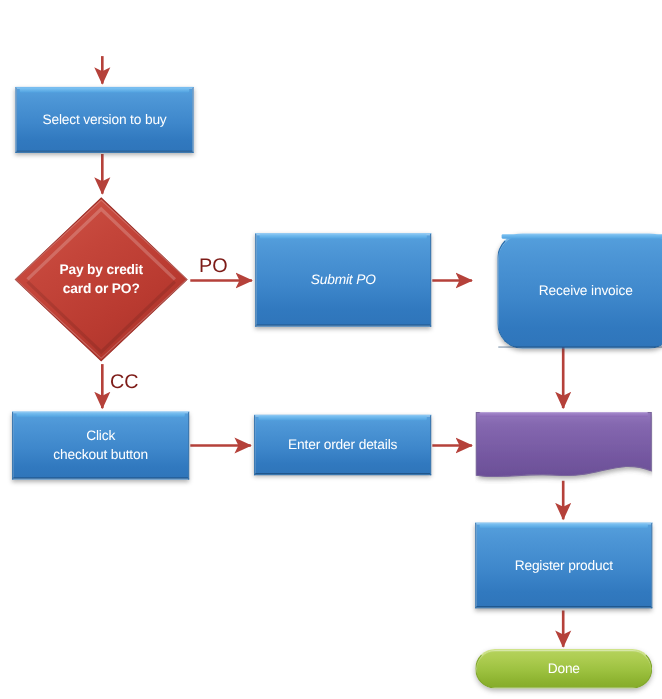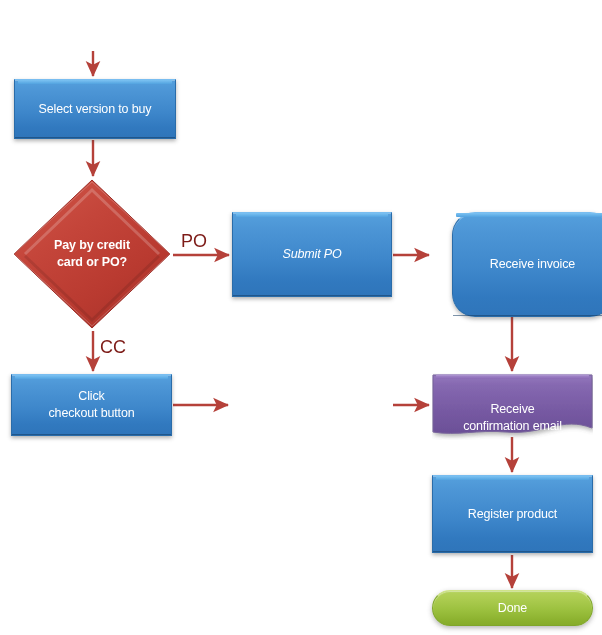--- a/index.html
+++ b/index.html
@@ -215,40 +215,41 @@
 
   <div class="node proc" style="left:452px; top:212px; width:161px; height:105px;border-radius:23px;">
     <span>Receive invoice</span>
   </div>
 
   <div class="node proc" style="left:11px; top:374px; width:161px; height:62px;">
     <span>Click
 checkout button</span>
   </div>
 
+  <div class="node proc" style="left:231px; top:377px; width:161px; height:55px;">
+    <span>Enter order details</span>
+  </div>
 
   <div class="node docnode" style="left:432px; top:373px; width:161px; height:67px;">
     <svg class="doc-svg" viewBox="0 0 161 67" xmlns="http://www.w3.org/2000/svg">
       <defs>
         <linearGradient id="docGrad" x1="0" y1="0" x2="0" y2="1">
           <stop offset="0%" stop-color="#9478bd"></stop>
           <stop offset="18%" stop-color="#8568b0"></stop>
           <stop offset="60%" stop-color="#775aa3"></stop>
           <stop offset="100%" stop-color="#6b4f97"></stop>
         </linearGradient>
         <filter id="docShadow" x="-20%" y="-20%" width="150%" height="160%">
           <feDropShadow dx="1.5" dy="2.5" stdDeviation="2" flood-color="#555" flood-opacity="0.45"></feDropShadow>
         </filter>
       </defs>
       <path d="M1,2 L160,2 L160,55 C130,43 112,62 75,59 C44,56.5 26,63 1,59 Z" fill="url(#docGrad)" stroke="#5d4487" stroke-width="1" filter="url(#docShadow)"></path>
       <rect x="4" y="1.5" width="153" height="4.5" rx="1" fill="url(#bevelTop)"></rect>
       <path d="M1,2 L160,2 L160,55 C130,43 112,62 75,59 C44,56.5 26,63 1,59 Z" fill="none" stroke="rgba(255,255,255,0.18)" stroke-width="1"></path>
     </svg>
-    <div class="doc-label">Receive
-confirmation email</div>
   </div>
 
   <div class="node proc" style="left:432px; top:475px; width:161px; height:78px;">
     <span>Register product</span>
   </div>
 
   <div class="node term" style="left:432px; top:590px; width:161px; height:36px;">
     <span>Done</span>
   </div>
 

